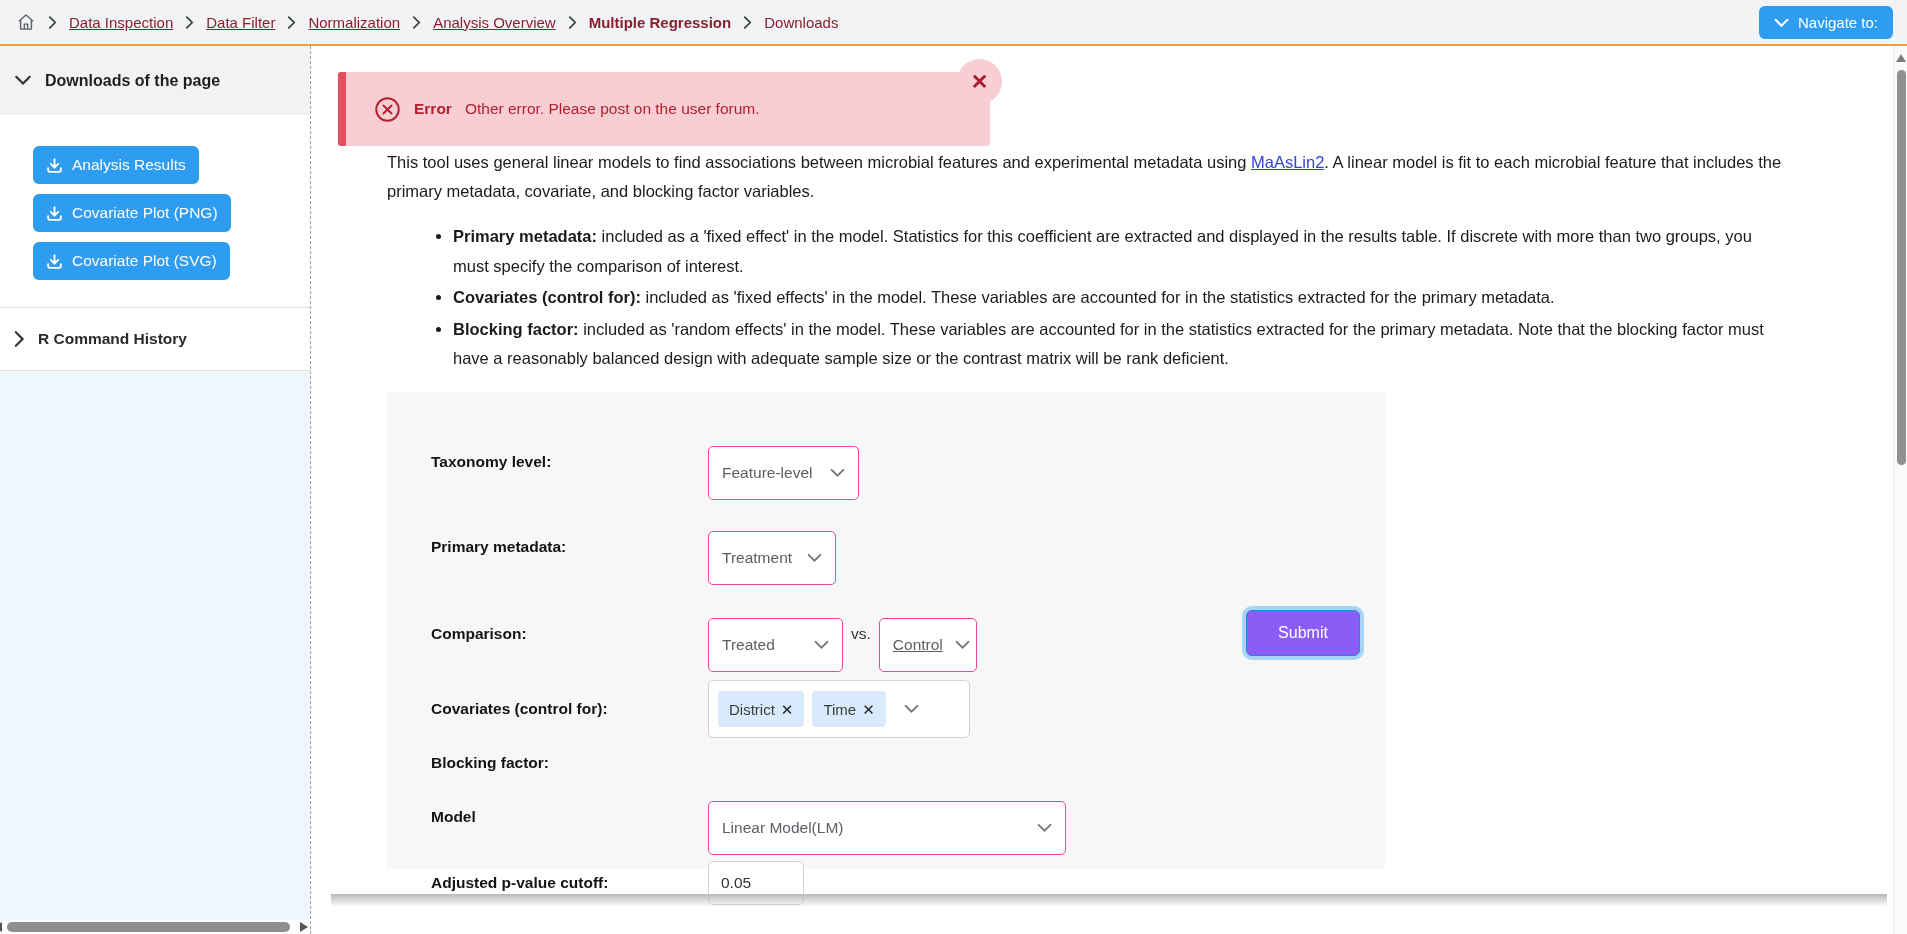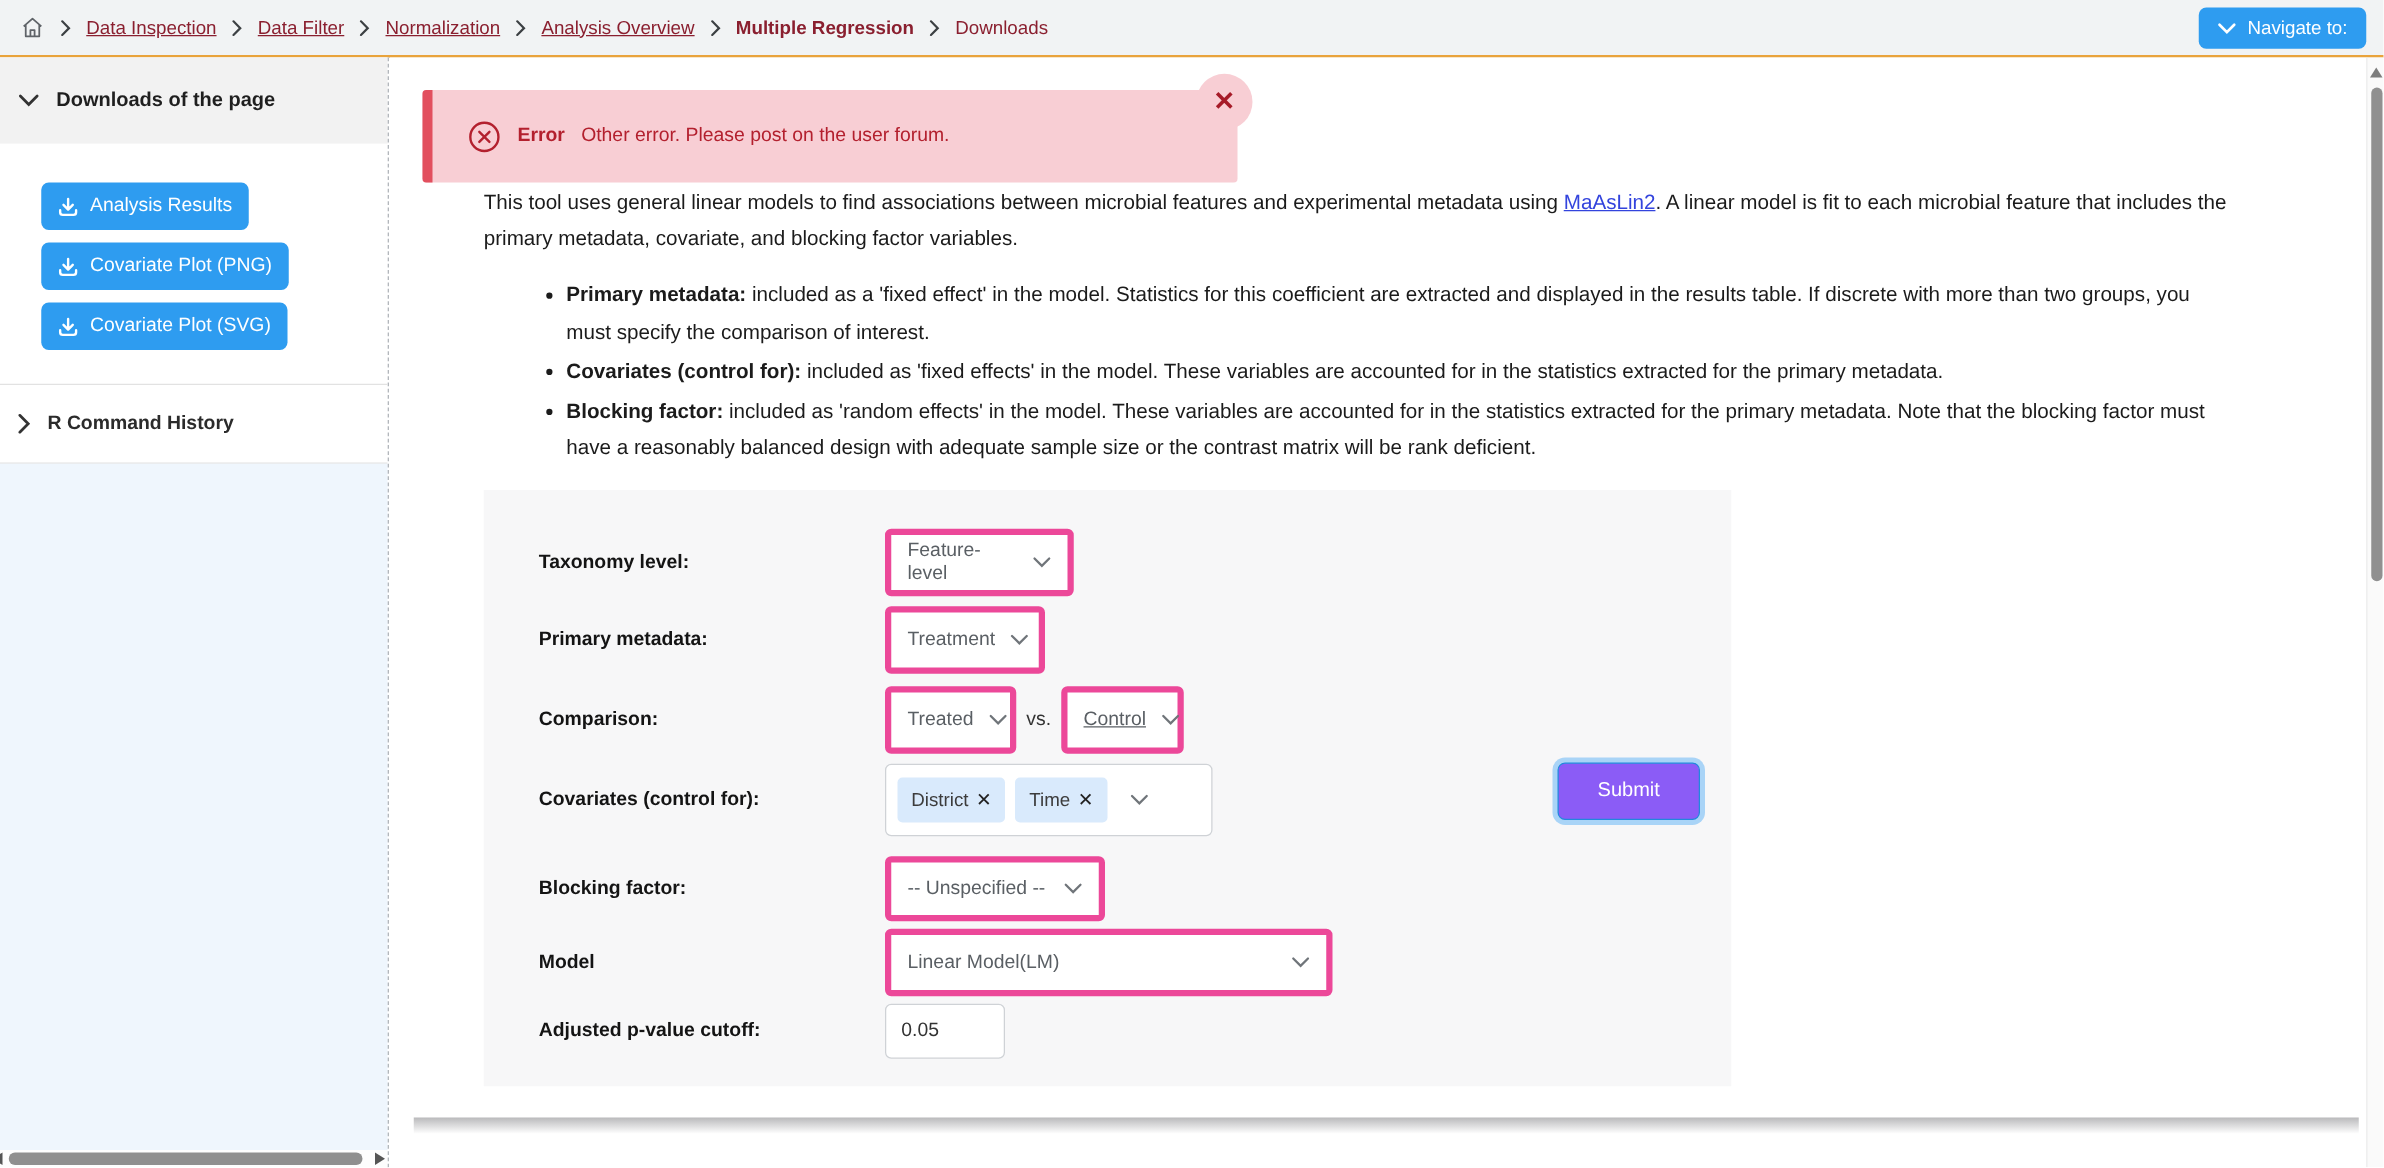--- a/index.html
+++ b/index.html
@@ -102,23 +102,23 @@
   .bullets .lead { font-weight:bold; }
 
   
   .form-panel {
     position:absolute; left:75px; top:346px; width:998px; height:477px;
     background:#f7f7f8; padding:31px 0 0 44px;
   }
   .form-row { display:flex; align-items:center; }
   .form-label { width:277px; font-weight:bold; font-size:15.5px; color:#141414; flex:0 0 auto; }
   .dropdown {
-    height:54px; background:#fff; border:5px solid #ec4899; border-radius:5px;
+    height:54px; background:#fff; border:1px solid #ec4899; border-radius:5px;
     display:flex; align-items:center; justify-content:space-between;
-    padding:0 13px; font-size:15.5px; color:#5a5f64; cursor:pointer; gap:12px;
+    padding:0 13px; font-size:15.5px; color:#5a5f64; cursor:pointer; gap:12px;margin-top:23px;
   }
   .dd-chevron { color:#70757a; display:flex; flex:0 0 auto; }
   .vs-label { margin:0 8px; font-size:15.5px; color:#333; }
   .multiselect {
     height:58px; background:#fff; border:1px solid #cfd2d6; border-radius:5px;
     display:flex; align-items:center; padding:0 13px 0 9px; gap:8px; cursor:pointer;
   }
   .chip {
     background:#d9eafc; border-radius:4px; height:36px;
     display:flex; align-items:center; gap:6px; padding:0 11px;
@@ -314,21 +314,21 @@
           <span class="dd-chevron">
               <svg width="15" height="10" viewBox="0 0 14 9" fill="none" stroke="currentColor" stroke-width="1.7" stroke-linecap="round">
                 <path d="M1.5 1.5 L7 7 L12.5 1.5"></path>
               </svg>
             </span>
         </div>
       </div>
 
       <div class="form-row mb8">
         <span class="form-label">Comparison:</span>
-        <div class="dropdown" style="width:105px;">
+        <div class="dropdown" style="width:135px;">
           <span>Treated</span>
           <span class="dd-chevron">
               <svg width="15" height="10" viewBox="0 0 14 9" fill="none" stroke="currentColor" stroke-width="1.7" stroke-linecap="round">
                 <path d="M1.5 1.5 L7 7 L12.5 1.5"></path>
               </svg>
             </span>
         </div>
         <span class="vs-label">vs.</span>
         <div class="dropdown" style="width:98px;text-decoration:underline;">
           <span>Control</span>
@@ -354,28 +354,20 @@
           <span class="dd-chevron" style="margin-left:10px;">
               <svg width="15" height="10" viewBox="0 0 14 9" fill="none" stroke="currentColor" stroke-width="1.7" stroke-linecap="round">
                 <path d="M1.5 1.5 L7 7 L12.5 1.5"></path>
               </svg>
             </span>
         </div>
       </div>
 
       <div class="form-row mb6">
         <span class="form-label">Blocking factor:</span>
-        <div class="dropdown" style="width:176px;height:52px;">
-          <span>-- Unspecified --</span>
-          <span class="dd-chevron">
-              <svg width="15" height="10" viewBox="0 0 14 9" fill="none" stroke="currentColor" stroke-width="1.7" stroke-linecap="round">
-                <path d="M1.5 1.5 L7 7 L12.5 1.5"></path>
-              </svg>
-            </span>
-        </div>
       </div>
 
       <div class="form-row mb6">
         <span class="form-label">Model</span>
         <div class="dropdown" style="width:358px;">
           <span>Linear Model(LM)</span>
           <span class="dd-chevron">
               <svg width="15" height="10" viewBox="0 0 14 9" fill="none" stroke="currentColor" stroke-width="1.7" stroke-linecap="round">
                 <path d="M1.5 1.5 L7 7 L12.5 1.5"></path>
               </svg>

